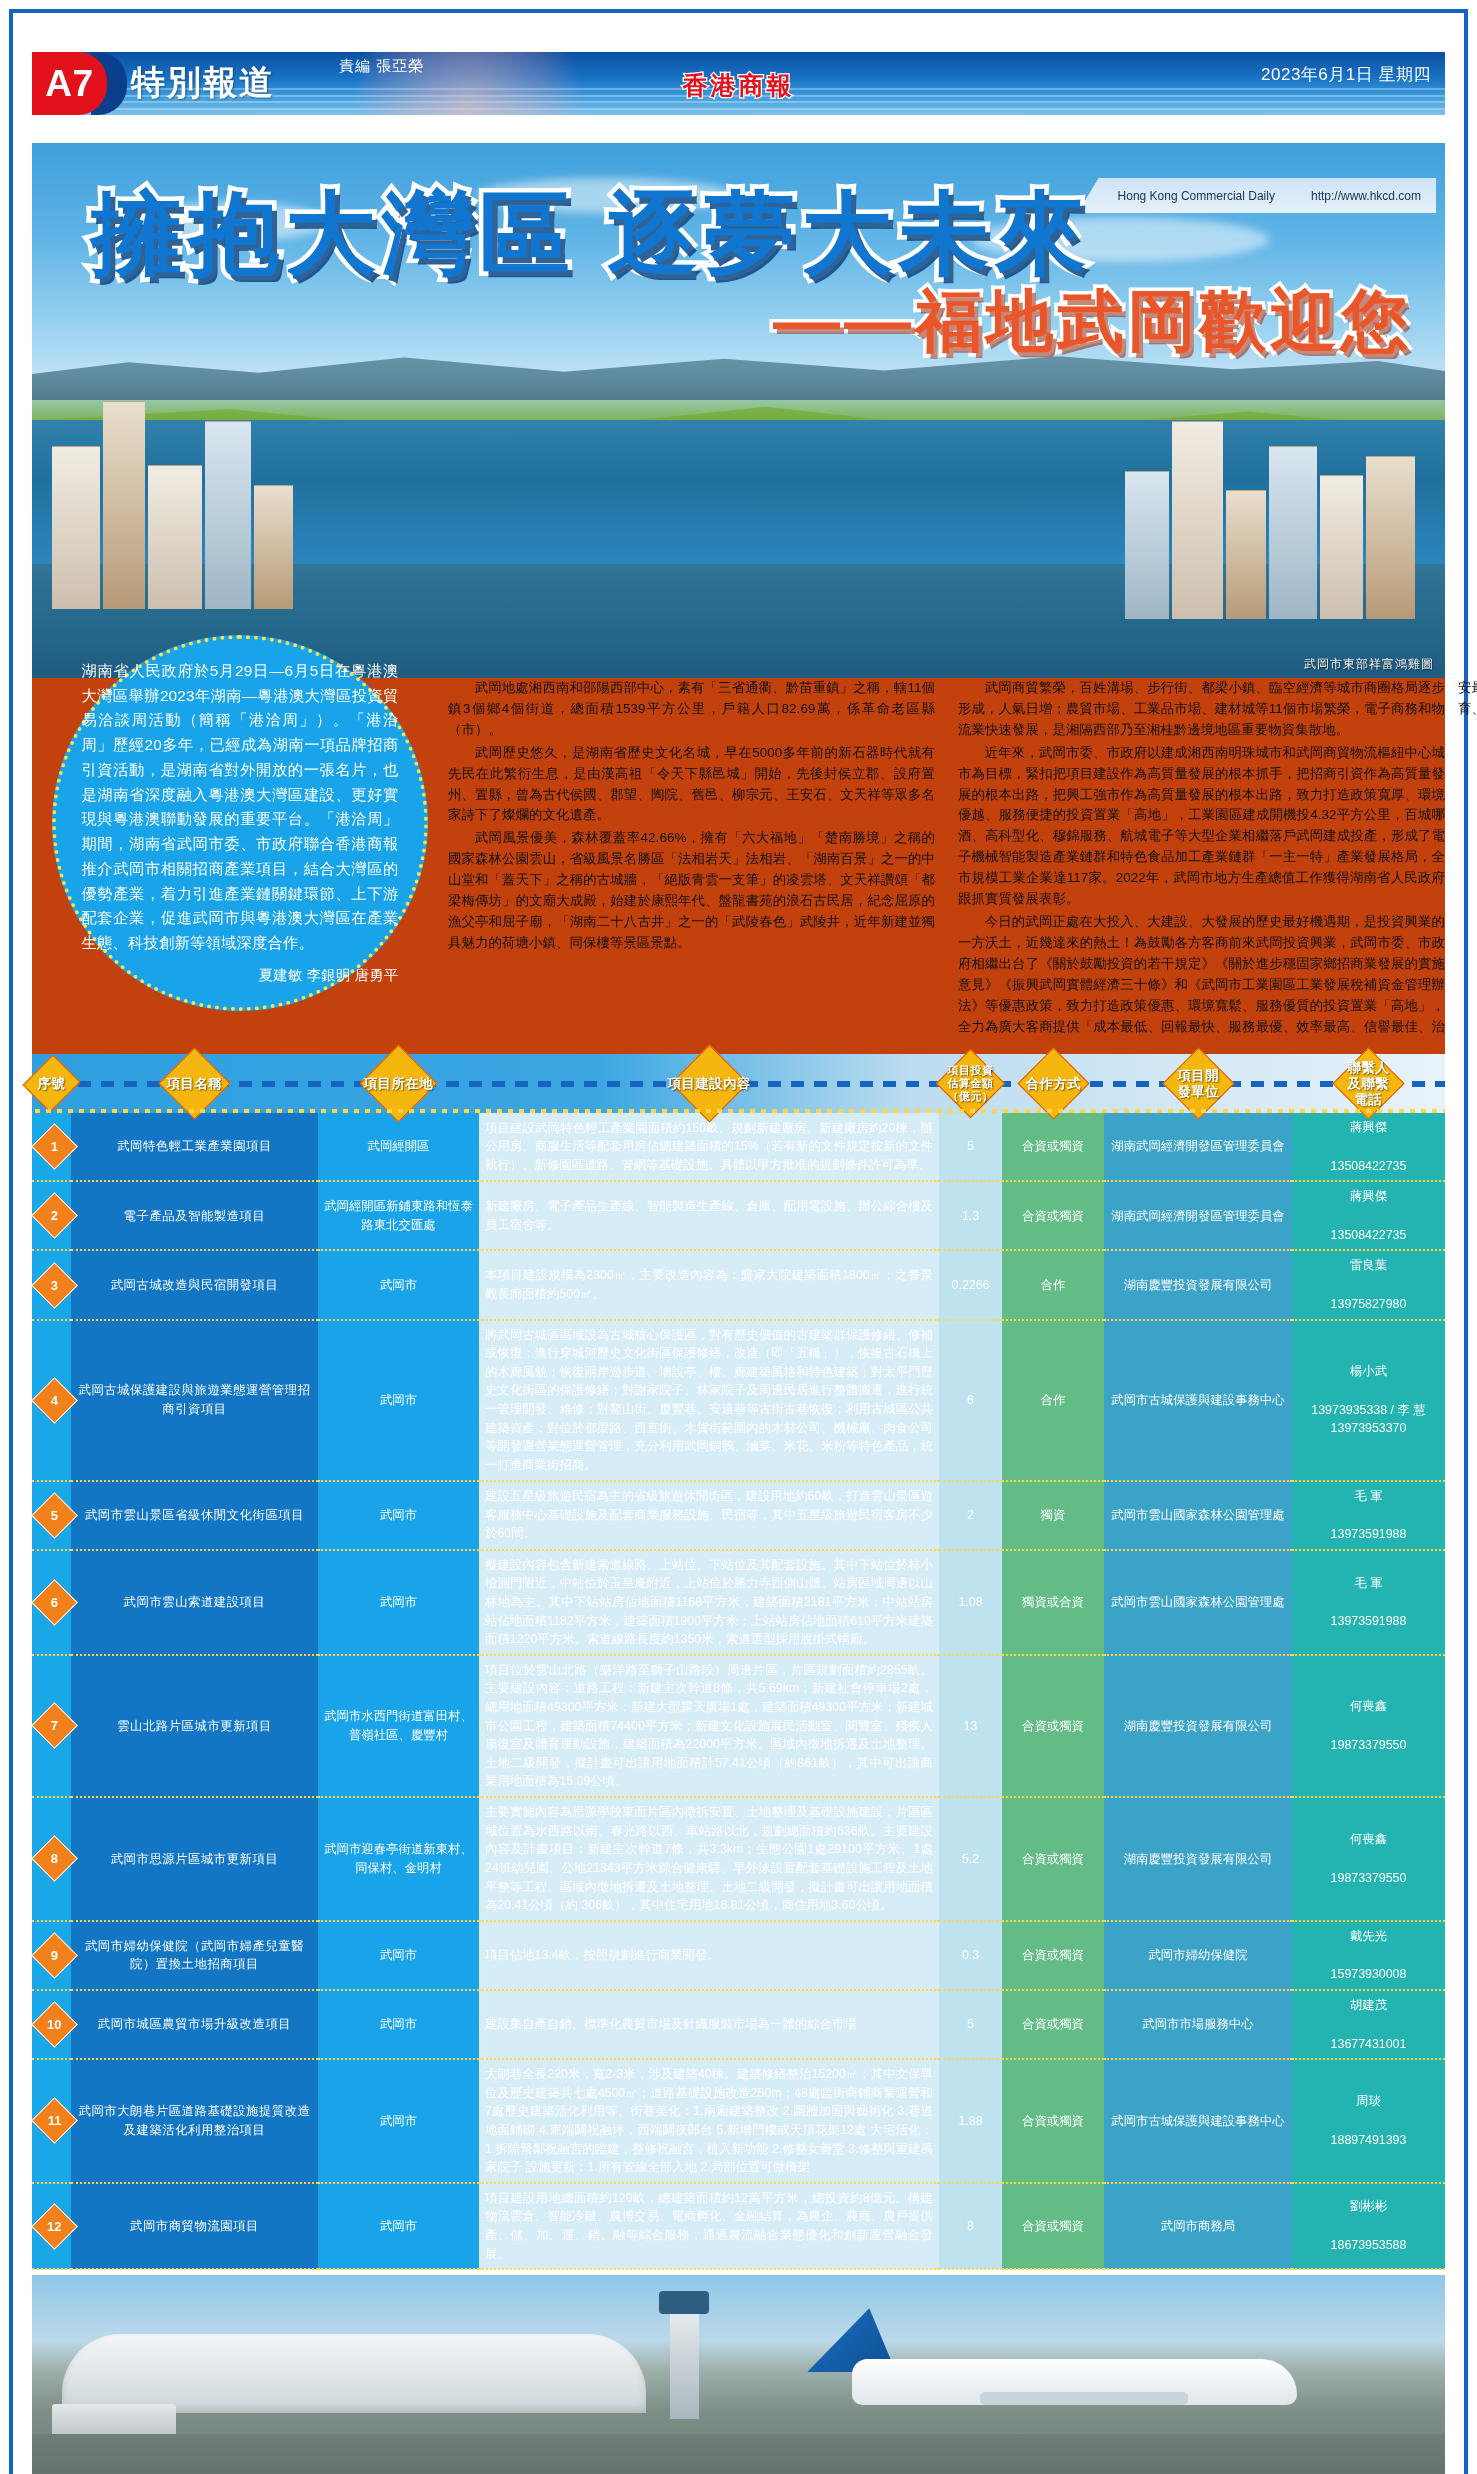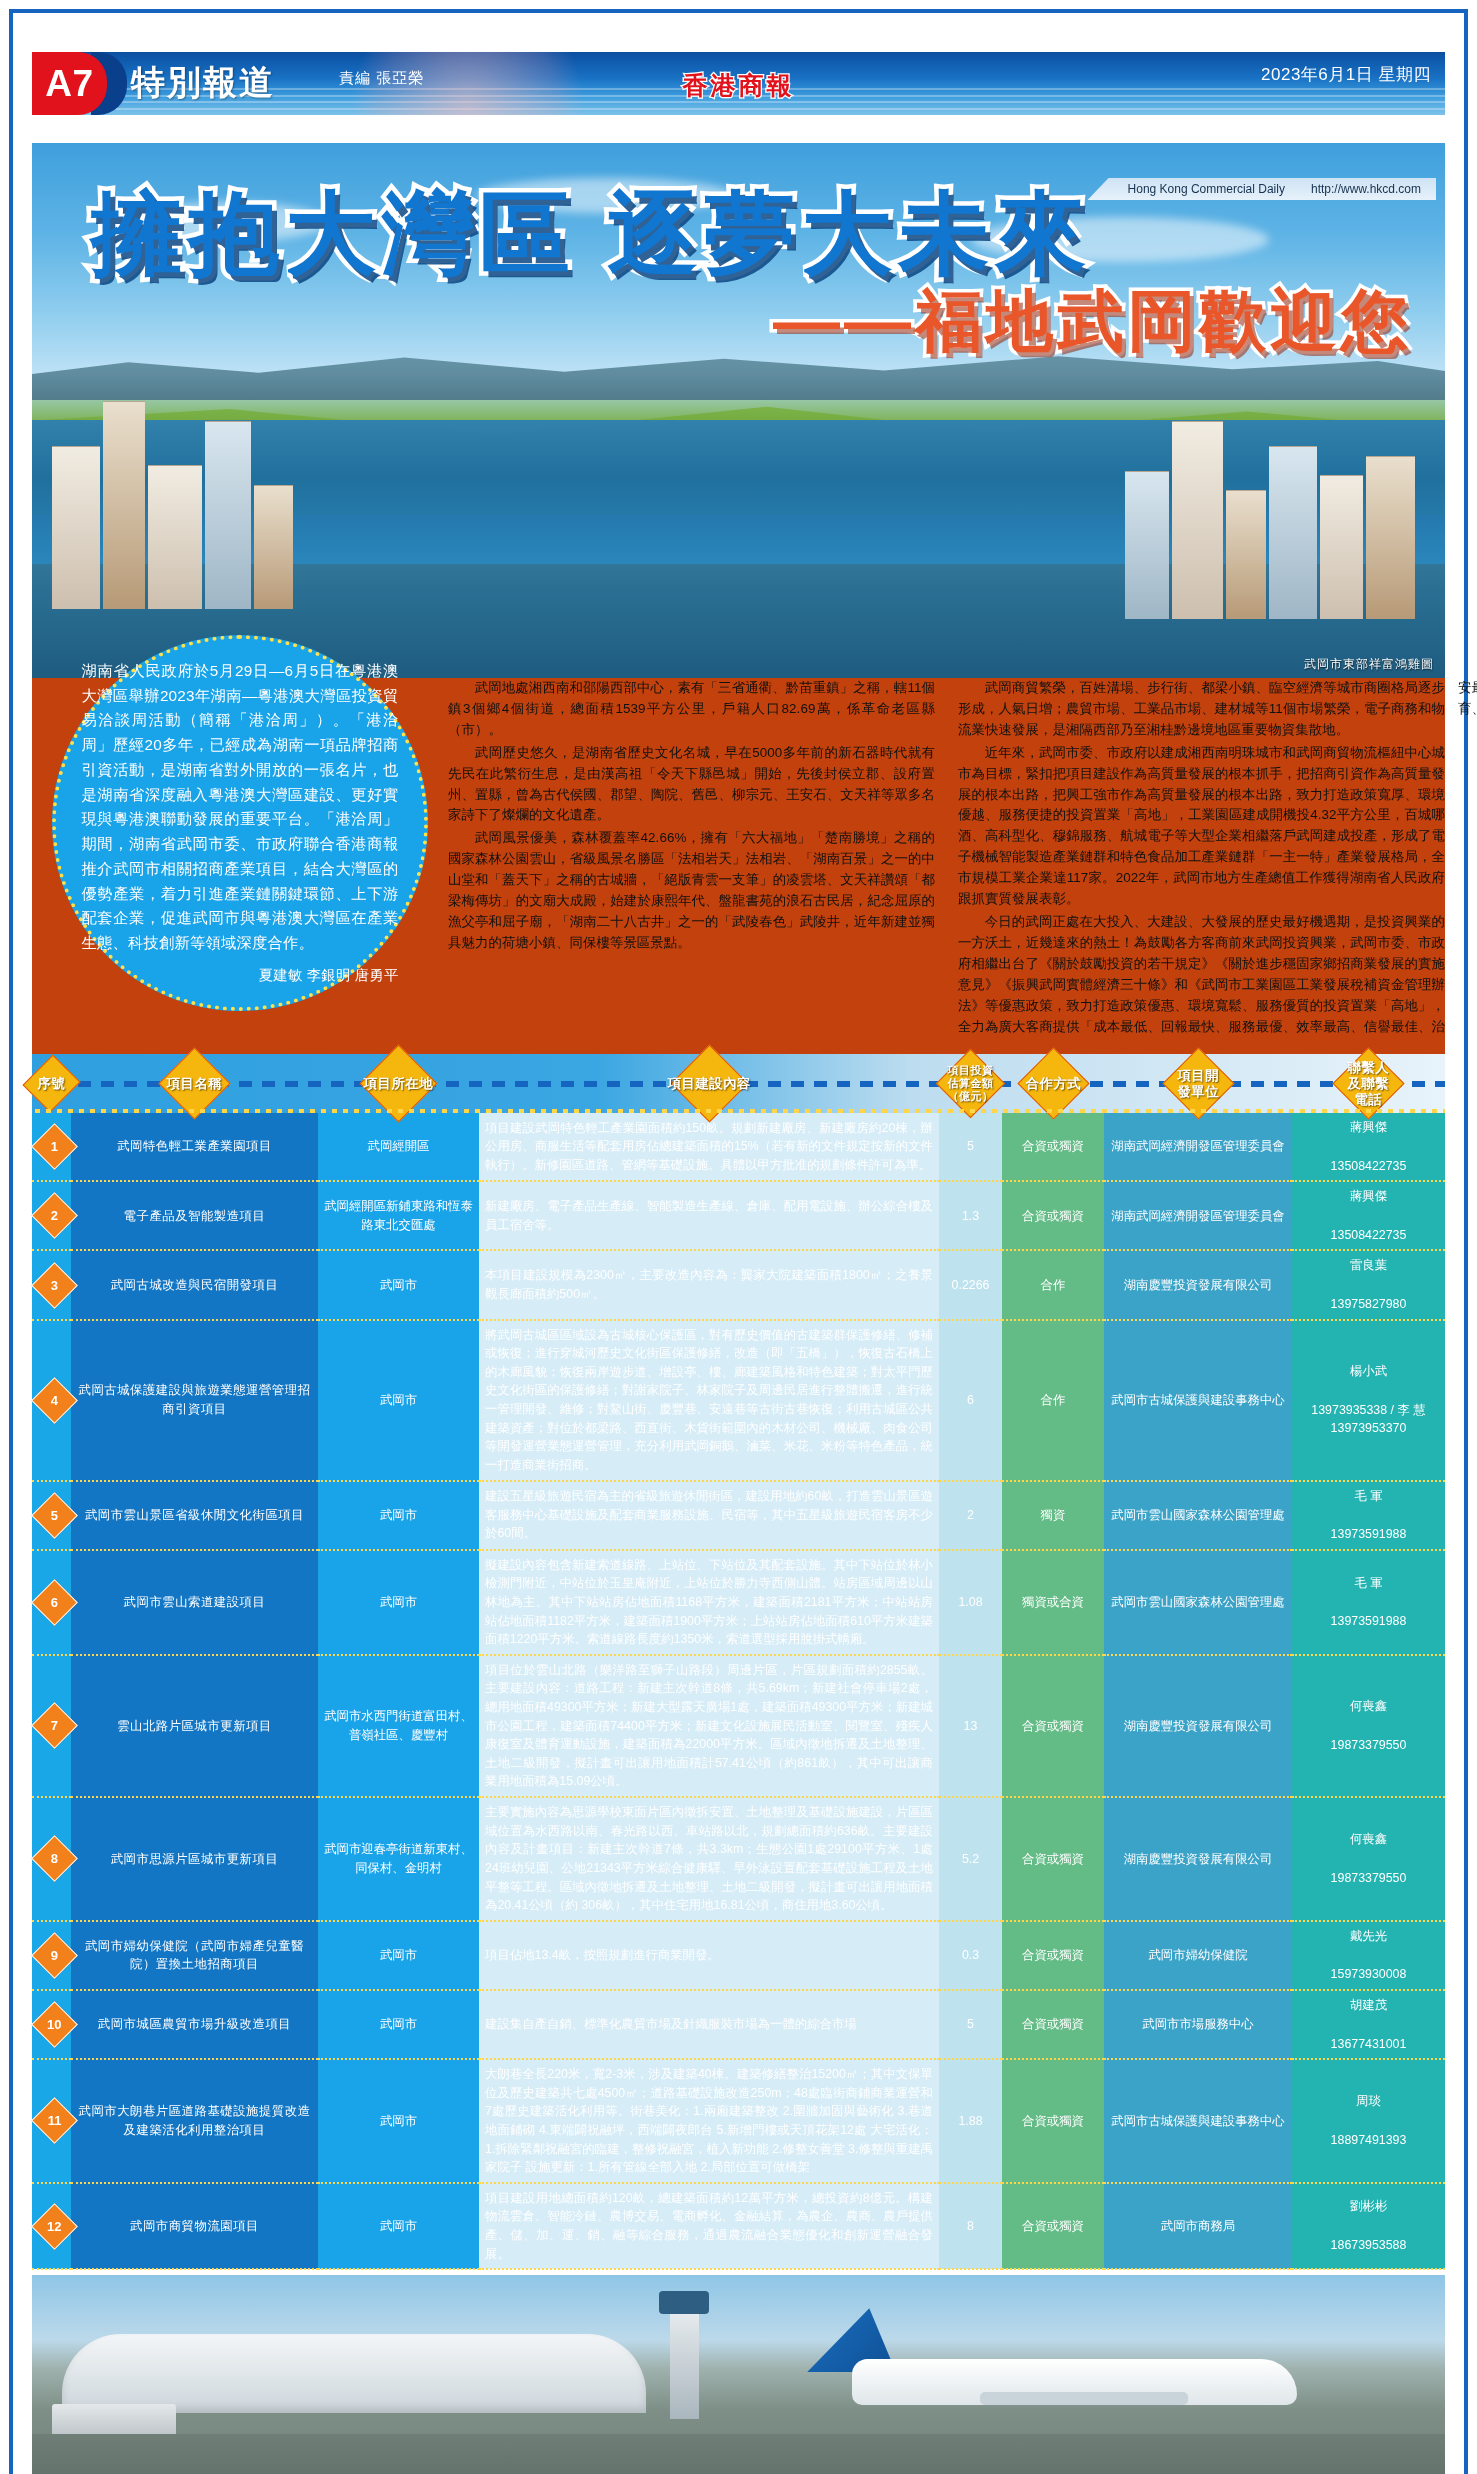--- a/index.html
+++ b/index.html
@@ -56,36 +56,36 @@
   .page-badge-shadow {
     position:absolute; left:59px; top:0; width:36px; height:63px;
     background:#0a3f8c; border-radius:0 29px 29px 0; z-index:2;
   }
   .section-name {
     position:absolute; left:99px; top:8px; z-index:4;
     color:#ffffff; font-size:34px; font-weight:bold; letter-spacing:2px;
     text-shadow: 1px 1px 2px rgba(0,0,0,.35);
   }
   .editor-name {
-    position:absolute; left:307px; top:17px; z-index:4;
+    position:absolute; left:307px; top:5px; z-index:4;
     color:#ffffff; font-size:15px; letter-spacing:1px;
   }
   .paper-logo {
     position:absolute; left:50%; transform:translateX(-50%); top:17px; z-index:4;
     color:#e1121c; font-size:25px; font-weight:bold; letter-spacing:3px;
     -webkit-text-stroke: 2.5px #ffffff; paint-order: stroke fill;
   }
   .issue-date {
     position:absolute; right:14px; top:11px; z-index:4;
     color:#ffffff; font-size:17px; letter-spacing:0.5px;
   }
   .enfoot {
-    position:absolute; right:9px; top:63px; height:22px;
+    position:absolute; right:9px; top:63px; height:35px;
     background: linear-gradient(180deg,#cfe3f5,#e6f1fb);
-    display:flex; align-items:center; gap:26px;
+    display:flex; align-items:center; gap:36px;
     padding: 0 15px 0 40px;
     clip-path: polygon(21px 0, 100% 0, 100% 100%, 0 100%);
     z-index:5;
   }
   .enfoot span { color:#16324f; font-size:12px; white-space:nowrap; }
 
   
   .hero {
     position:relative; margin: 6px 9px 0 9px; height: 535px;
     background: linear-gradient(180deg, #4aa7e0 0%, #64b7e8 22%, #8fcdef 36%, #aedcf3 44%,

